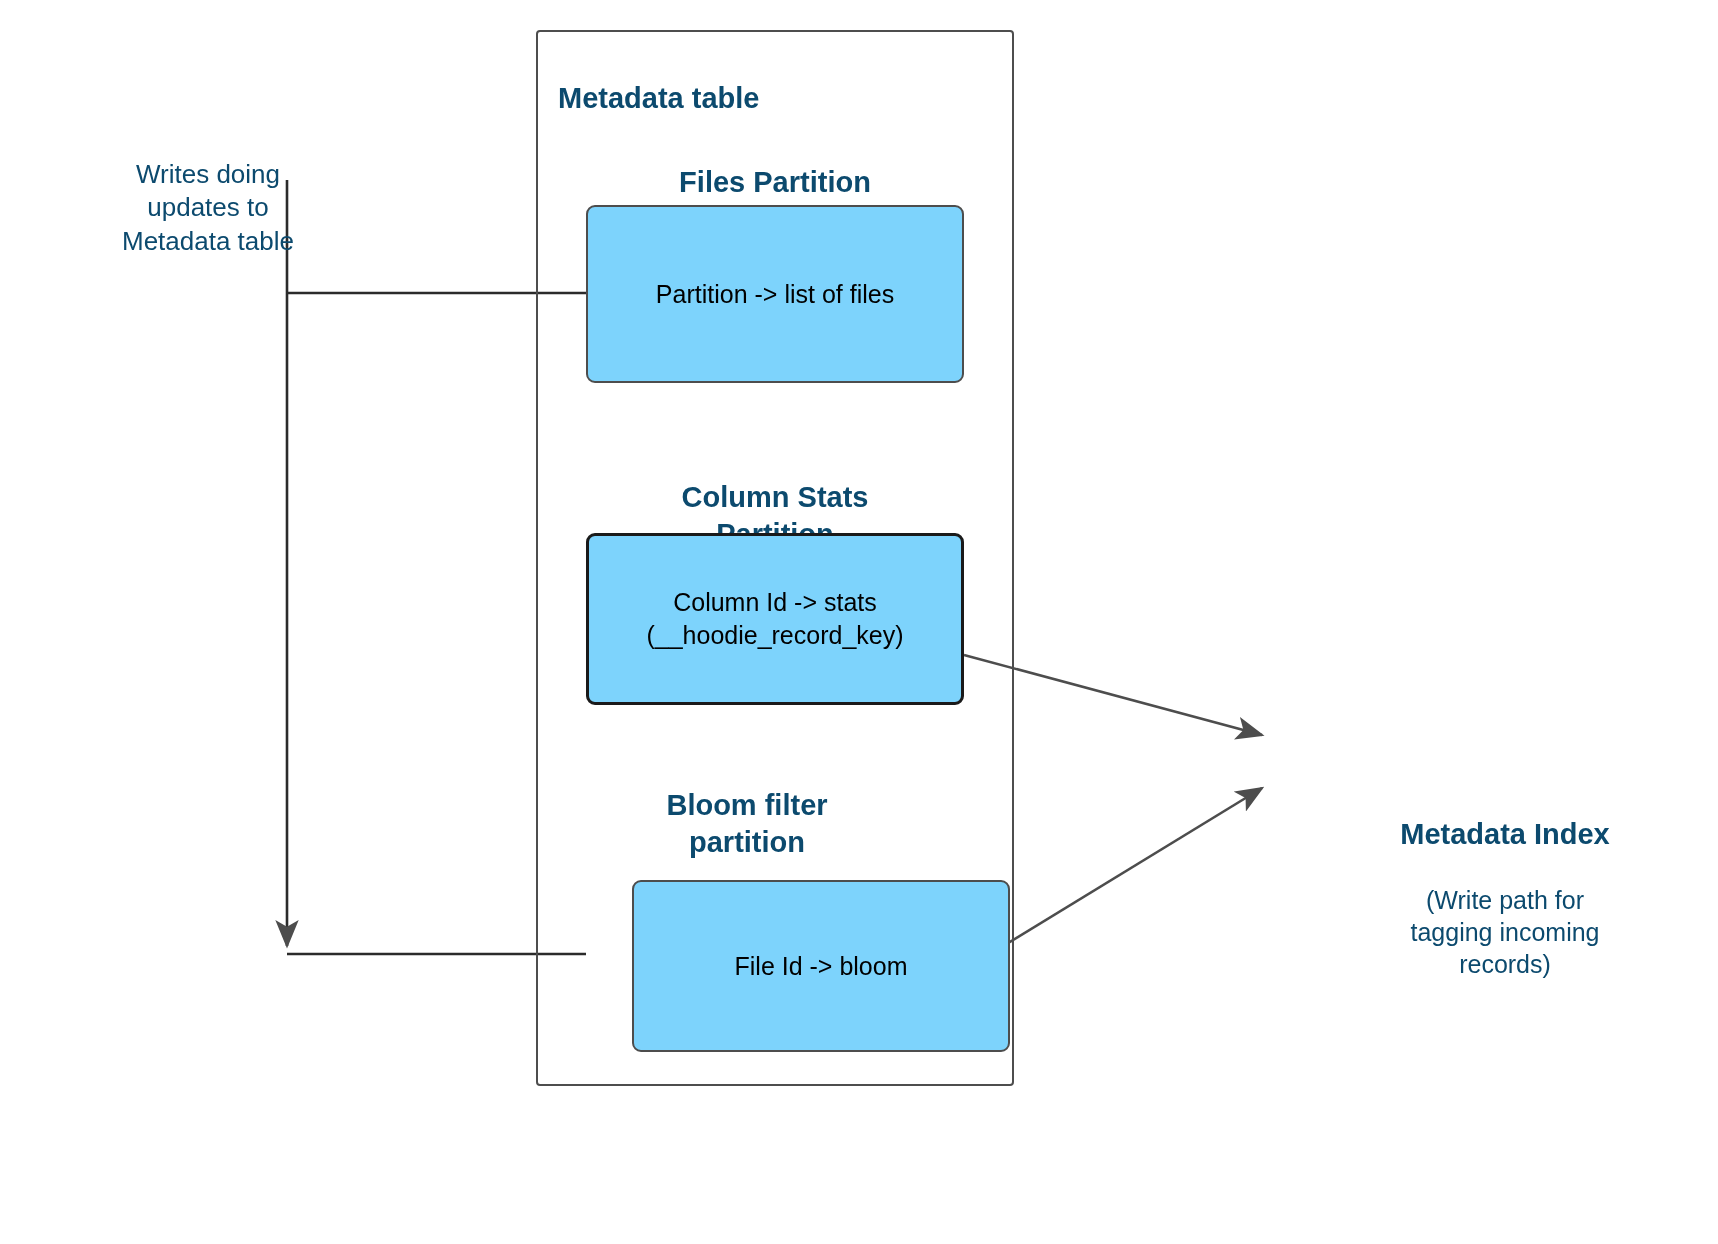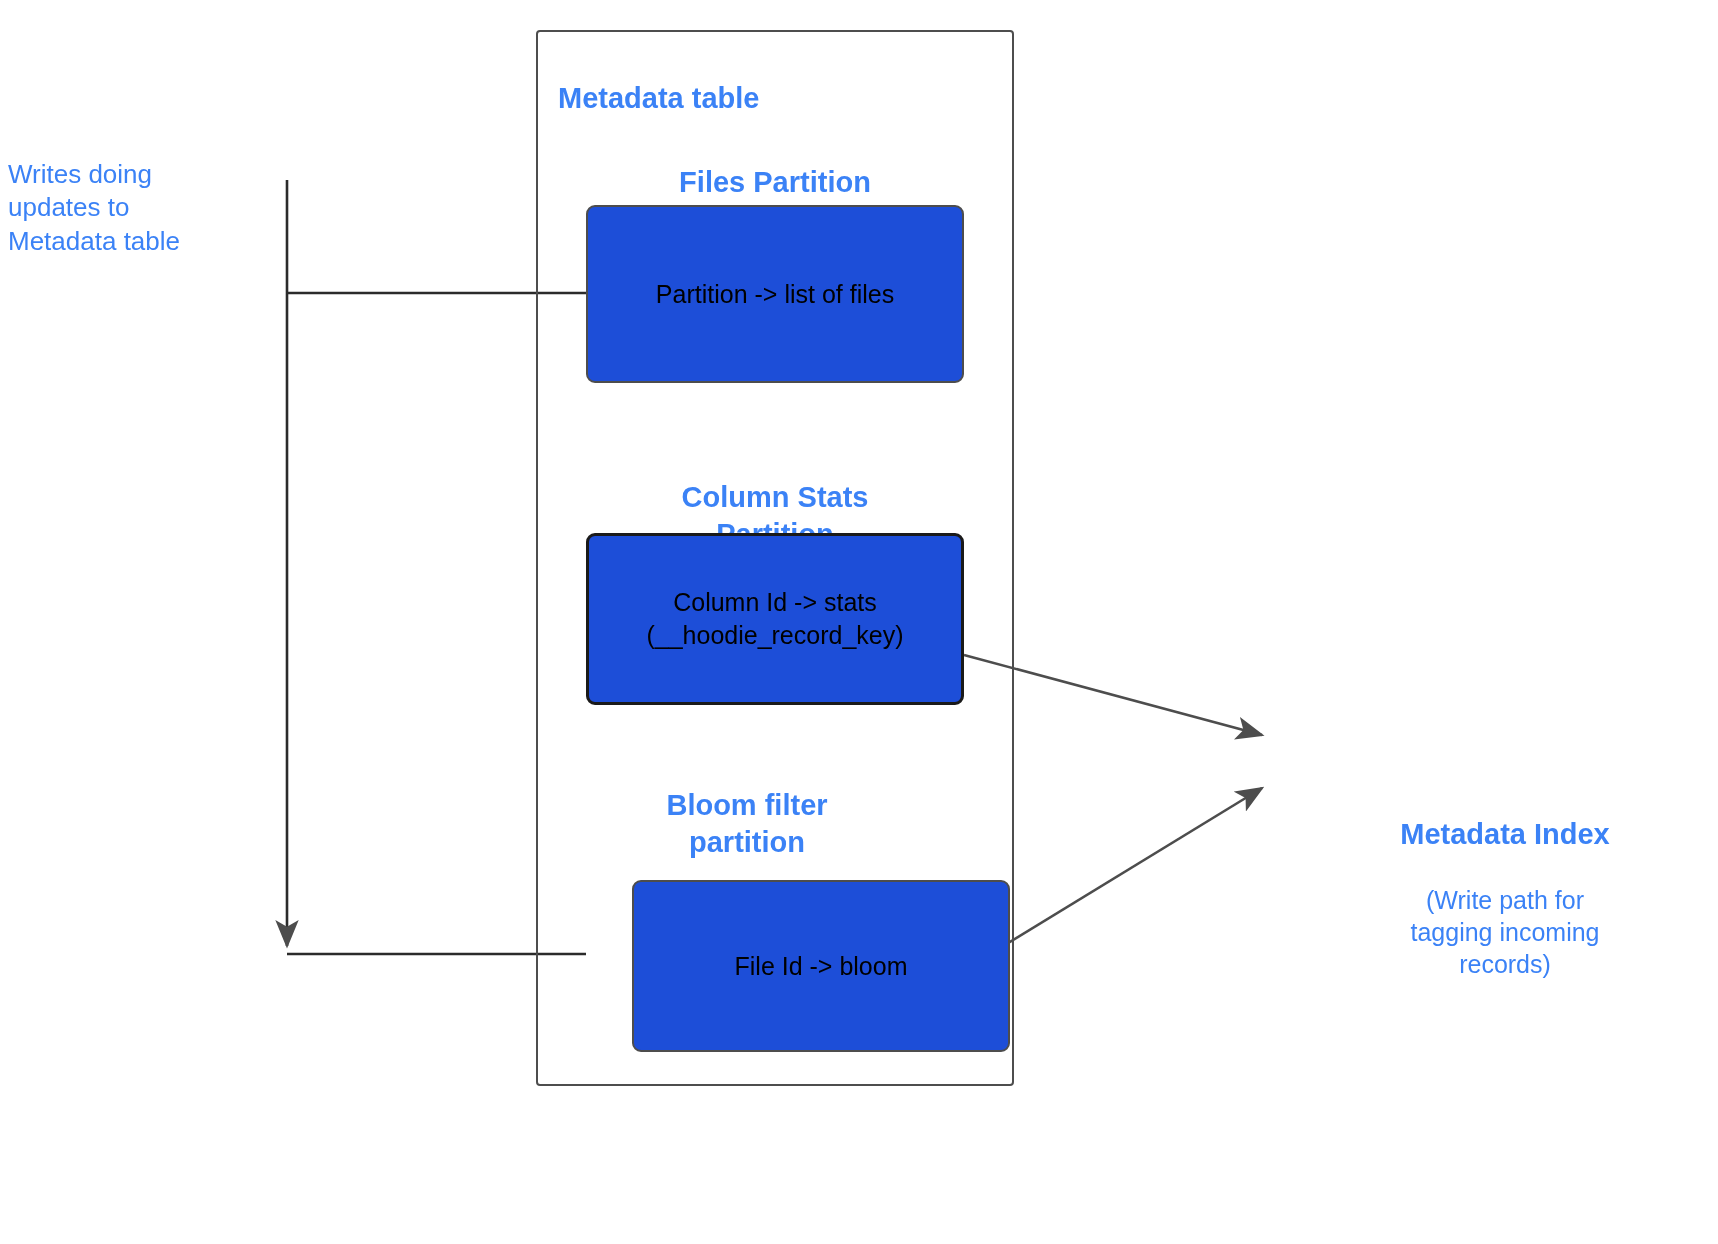--- a/index.html
+++ b/index.html
@@ -25,28 +25,29 @@
     top: 0;
     width: 1718px;
     height: 1244px;
     pointer-events: none;
   }
 
   .txt {
     position: absolute;
     line-height: 1.28;
     white-space: pre-line;
-    color: #3b82f6;
+    color: #0c4a6e;
   }
 
   
   #writes-label {
     left: 8px;
     top: 158px;
     width: 400px;
+    text-align: center;
     font-size: 26px;
   }
 
   
   #metadata-table-box {
     position: absolute;
     left: 536px;
     top: 30px;
     width: 478px;
     height: 1056px;
@@ -72,21 +73,21 @@
   #files-partition-heading   { left: 585px; top: 148px; margin-top: 16px; }
   #colstats-partition-heading{ left: 585px; top: 437px; margin-top: 42px; }
   #bloom-partition-heading   { left: 557px; top: 787px; }
 
   
   .inner-box {
     position: absolute;
     box-sizing: border-box;
     border: 2.5px solid #4d4d4d;
     border-radius: 9px;
-    background: #1d4ed8;
+    background: #7dd3fc;
     display: flex;
     align-items: center;
     justify-content: center;
   }
   .inner-box.strong { border: 3.5px solid #1a1a1a; }
   .inner-box > span {
     text-align: center;
     font-size: 25px;
     white-space: pre-line;
     line-height: 1.32;

